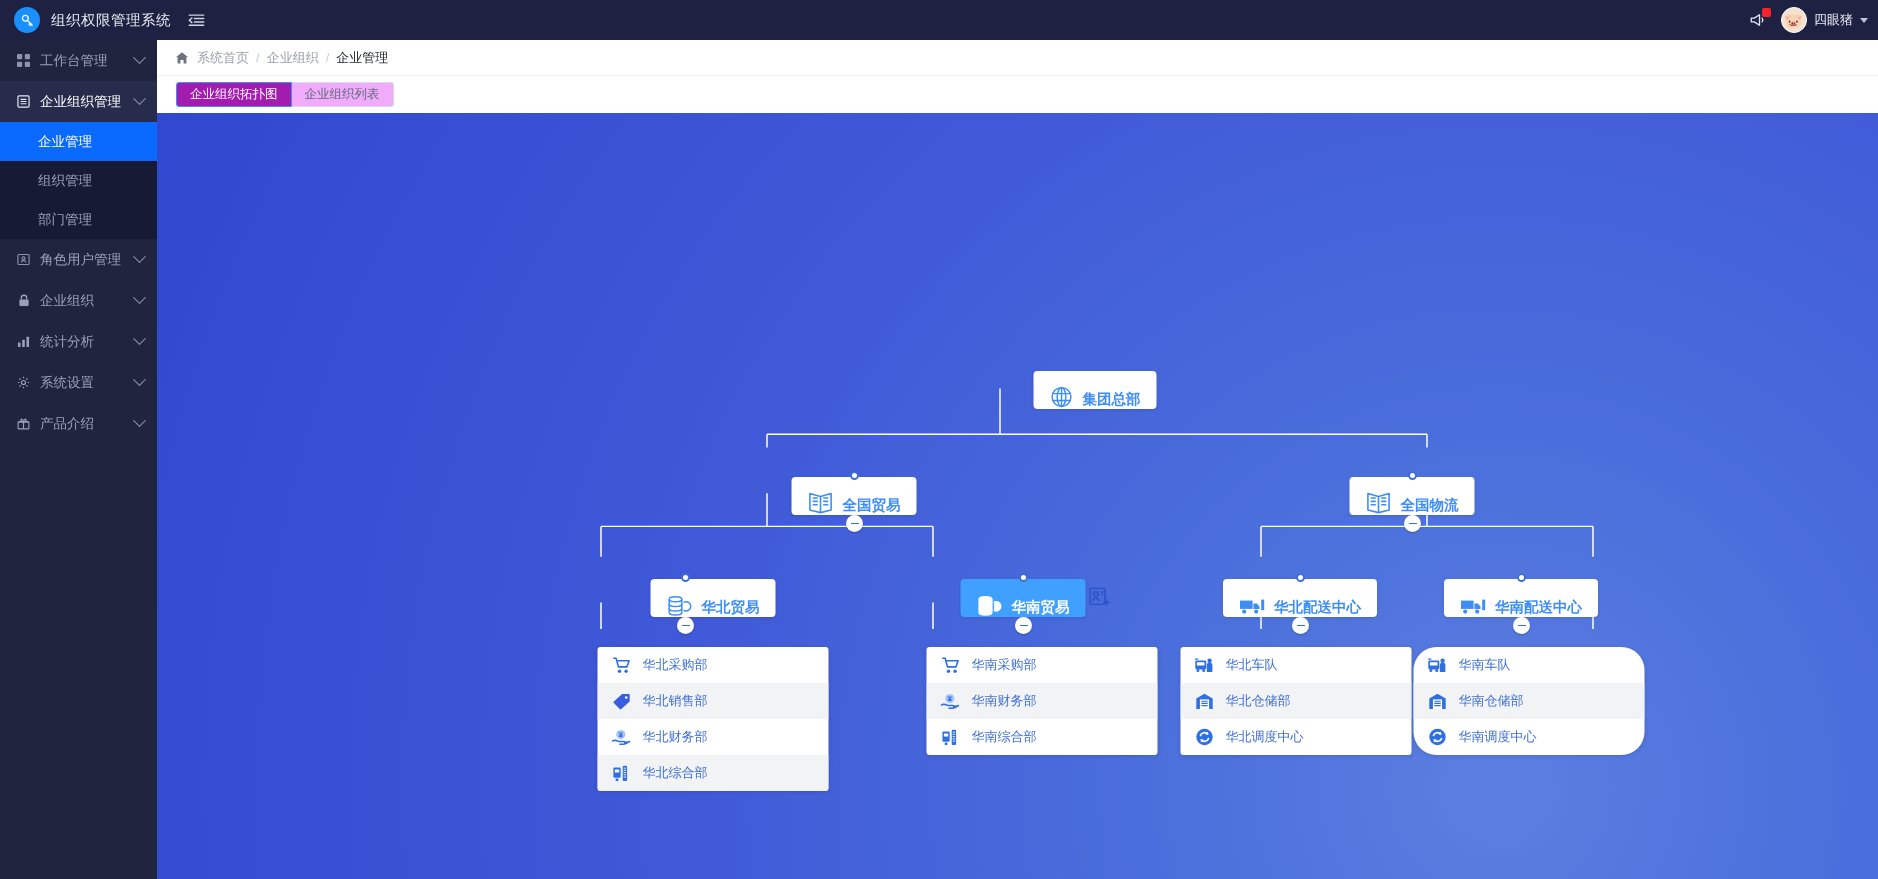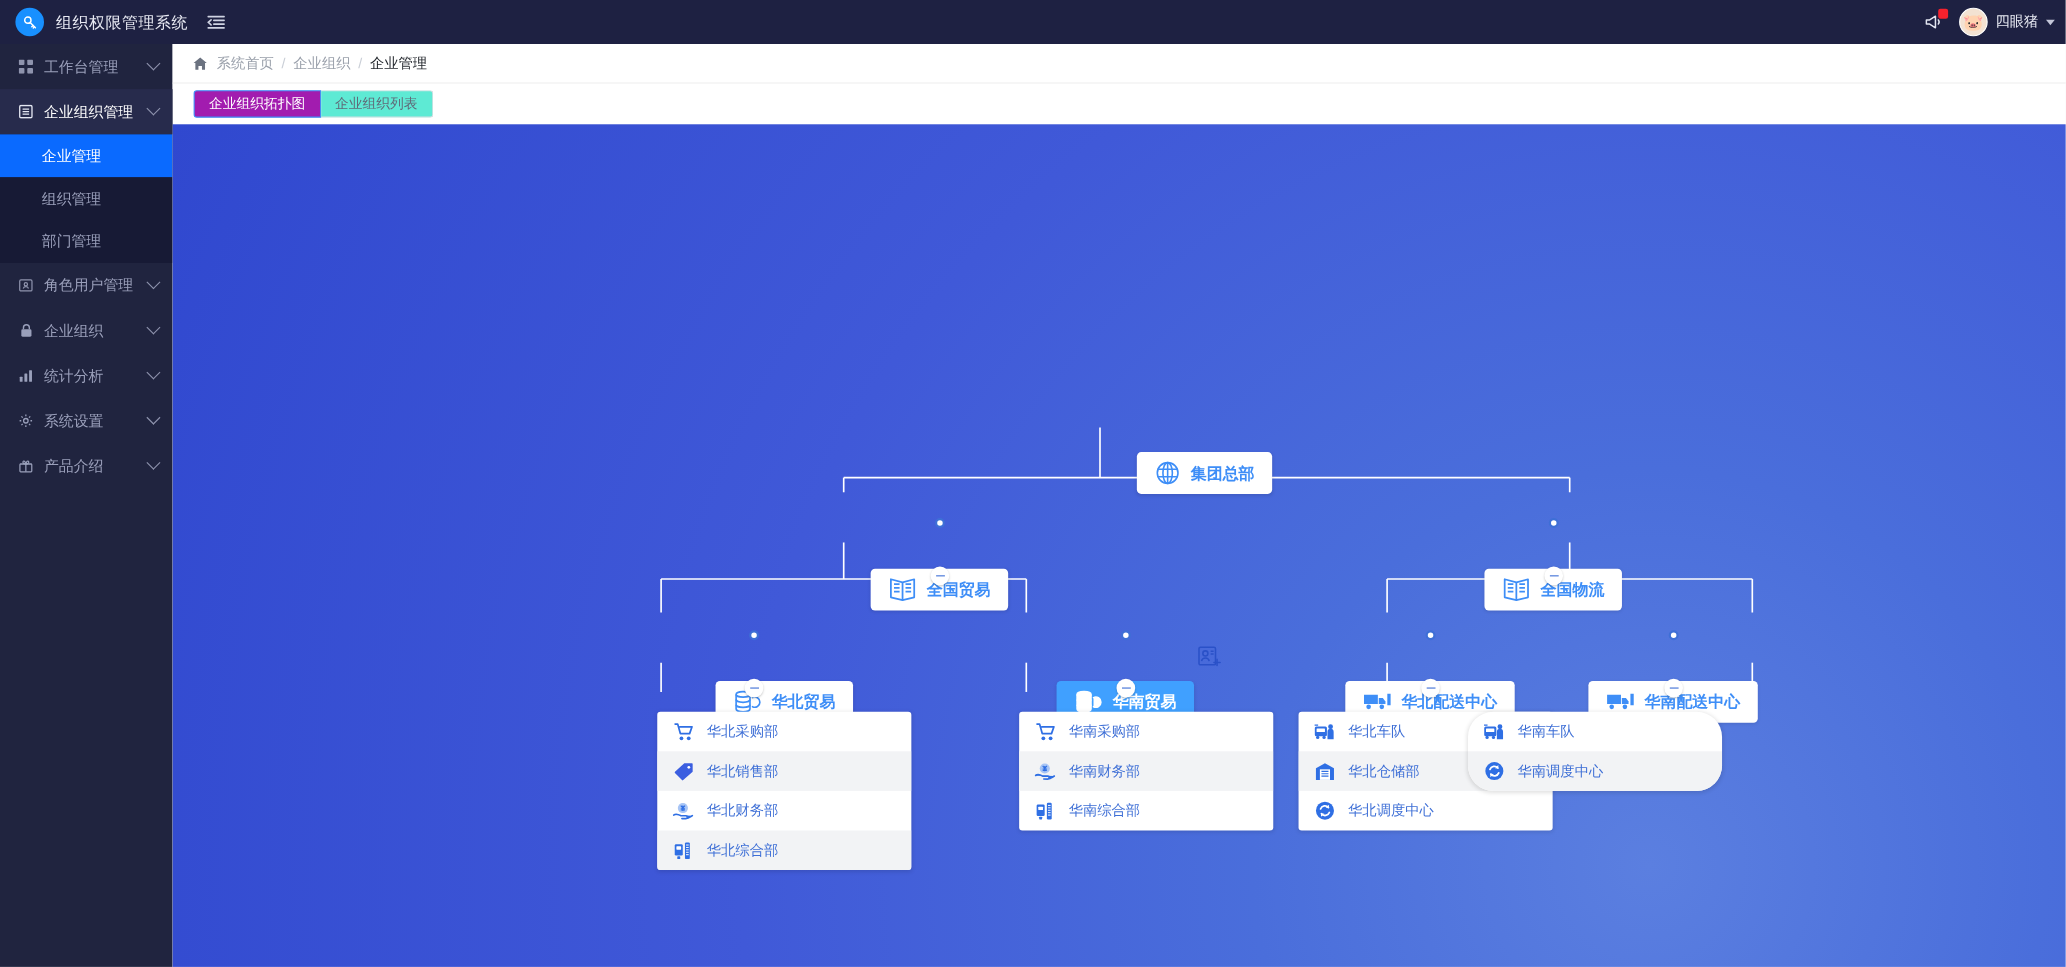--- a/index.html
+++ b/index.html
@@ -79,41 +79,41 @@
   }
   .crumbs .home-ico { display: flex; align-items: center; margin-right: 1px; }
   .crumbs .sep { color: #c9ced6; }
   .crumbs .cur { color: #1f2329; }
   .tabbar {
     height: 38px; flex: 0 0 38px; background: #fff; display: flex; align-items: center;
     padding-left: 19px; gap: 0px; border-top: 1px solid #f0f0f0;
   }
   .tab {
     height: 25px; padding: 0 13px; display: flex; align-items: center; justify-content: center;
-    font-size: 12.5px; color: #606a78; background: #5eead4; border: 1px solid #d9dde3;
+    font-size: 12.5px; color: #606a78; background: #f0abfc; border: 1px solid #d9dde3;
     cursor: pointer; white-space: nowrap;
   }
   .tab:first-child { border-radius: 3px 0 0 3px; }
   .tab:last-child { border-radius: 0 3px 3px 0; border-left: none; }
   .tab.active { background: #a21caf; border-color: #3e8ef7; color: #fff; }
 
   
   .canvas {
     flex: 1 1 auto; position: relative; overflow: hidden;
     background: radial-gradient(circle at 78% 88%, #5b7fe0 0%, #4a6edb 24%, #4059d8 55%, #3048cf 100%);
   }
   .tree { position: absolute; inset: 0; }
   .tree svg.links { position: absolute; left: 0; top: 0; width: 100%; height: 100%; pointer-events: none; }
 
   .node {
     position: absolute; background: #ffffff; border-radius: 4px;
-    display: flex; align-items: center; gap: 9px;
+    display: flex; align-items: flex-end; gap: 9px;
     padding: 0 16px; height: 38px; cursor: pointer;
     box-shadow: 0 1px 3px rgba(0,0,0,.10);
-    color: #3e8ef7; font-size: 14.5px; font-weight: 700; white-space: nowrap; margin-top: 40px;
+    color: #3e8ef7; font-size: 14.5px; font-weight: 700; white-space: nowrap;
   }
   .node .n-ico { display: flex; align-items: center; flex: 0 0 auto; }
   .node.selected { background: #40a0ff; color: #ffffff; }
   .node.selected .n-ico svg { stroke: #fff; fill: #fff; }
 
   .toggle {
     position: absolute; width: 17px; height: 17px; border-radius: 50%;
     background: #ffffff; display: flex; align-items: center; justify-content: center;
     cursor: pointer; box-shadow: 0 1px 2px rgba(0,0,0,.22); z-index: 4;
   }
@@ -560,37 +560,47 @@
                   <circle cx="9" cy="9" r="8.2"></circle>
                   <path d="M5 7.4 a4.2 4.2 0 0 1 7.2-1.2 M13 10.6 a4.2 4.2 0 0 1-7.2 1.2" fill="none" stroke="#ffffff" stroke-width="1.6" stroke-linecap="round"></path>
                   <path d="M12.6 3.5 L12.6 6.6 L9.6 6.3 Z" fill="#ffffff"></path>
                   <path d="M5.4 14.5 L5.4 11.4 L8.4 11.7 Z" fill="#ffffff"></path>
                 </svg>
               </span>
               <span>华北调度中心</span>
             </div>
           </div>
 
-          <div class="leafbox" style="left:1293px; top:534px; transform:translateX(-50%);border-radius:23px;">
+          <div class="leafbox" style="left:1372px; top:534px; transform:translateX(-50%);border-radius:23px;">
             <div class="leaf">
               <span class="l-ico">
                 <svg width="19" height="17" viewBox="0 0 19 17" fill="#2f6fe4">
                   <rect x=".8" y="3.4" width="11" height="9" rx="1.4"></rect>
                   <rect x="2.4" y="5.2" width="7.6" height="3.2" rx=".5" fill="#ffffff"></rect>
                   <circle cx="3.4" cy="13.4" r="1.5"></circle>
                     <circle cx="9.2" cy="13.4" r="1.5"></circle>
                   <path d="M.6 2.2 h3.2" stroke="#2f6fe4" stroke-width="1.3"></path>
                   <circle cx="15.1" cy="3.7" r="2.2"></circle>
                   <path d="M12.3 8.4 a2.8 2.8 0 0 1 5.6 0 V15 h-5.6 z"></path>
                 </svg>
               </span>
               <span>华南车队</span>
             </div>
             <div class="leaf">
               <span class="l-ico">
+                <svg width="18" height="17" viewBox="0 0 18 17" fill="#2f6fe4">
+                  <path d="M9 .8 L17.2 5.4 V16 H.8 V5.4 Z"></path>
+                  <rect x="4.4" y="6.4" width="9.2" height="9.6" fill="#ffffff"></rect>
+                  <path d="M5.8 8.2 h6.4 M5.8 10.4 h6.4 M5.8 12.6 h6.4" stroke="#2f6fe4" stroke-width="1.1"></path>
+                </svg>
+              </span>
+              <span>华南仓储部</span>
+            </div>
+            <div class="leaf">
+              <span class="l-ico">
                 <svg width="18" height="18" viewBox="0 0 18 18" fill="#2f6fe4">
                   <circle cx="9" cy="9" r="8.2"></circle>
                   <path d="M5 7.4 a4.2 4.2 0 0 1 7.2-1.2 M13 10.6 a4.2 4.2 0 0 1-7.2 1.2" fill="none" stroke="#ffffff" stroke-width="1.6" stroke-linecap="round"></path>
                   <path d="M12.6 3.5 L12.6 6.6 L9.6 6.3 Z" fill="#ffffff"></path>
                   <path d="M5.4 14.5 L5.4 11.4 L8.4 11.7 Z" fill="#ffffff"></path>
                 </svg>
               </span>
               <span>华南调度中心</span>
             </div>
           </div>

